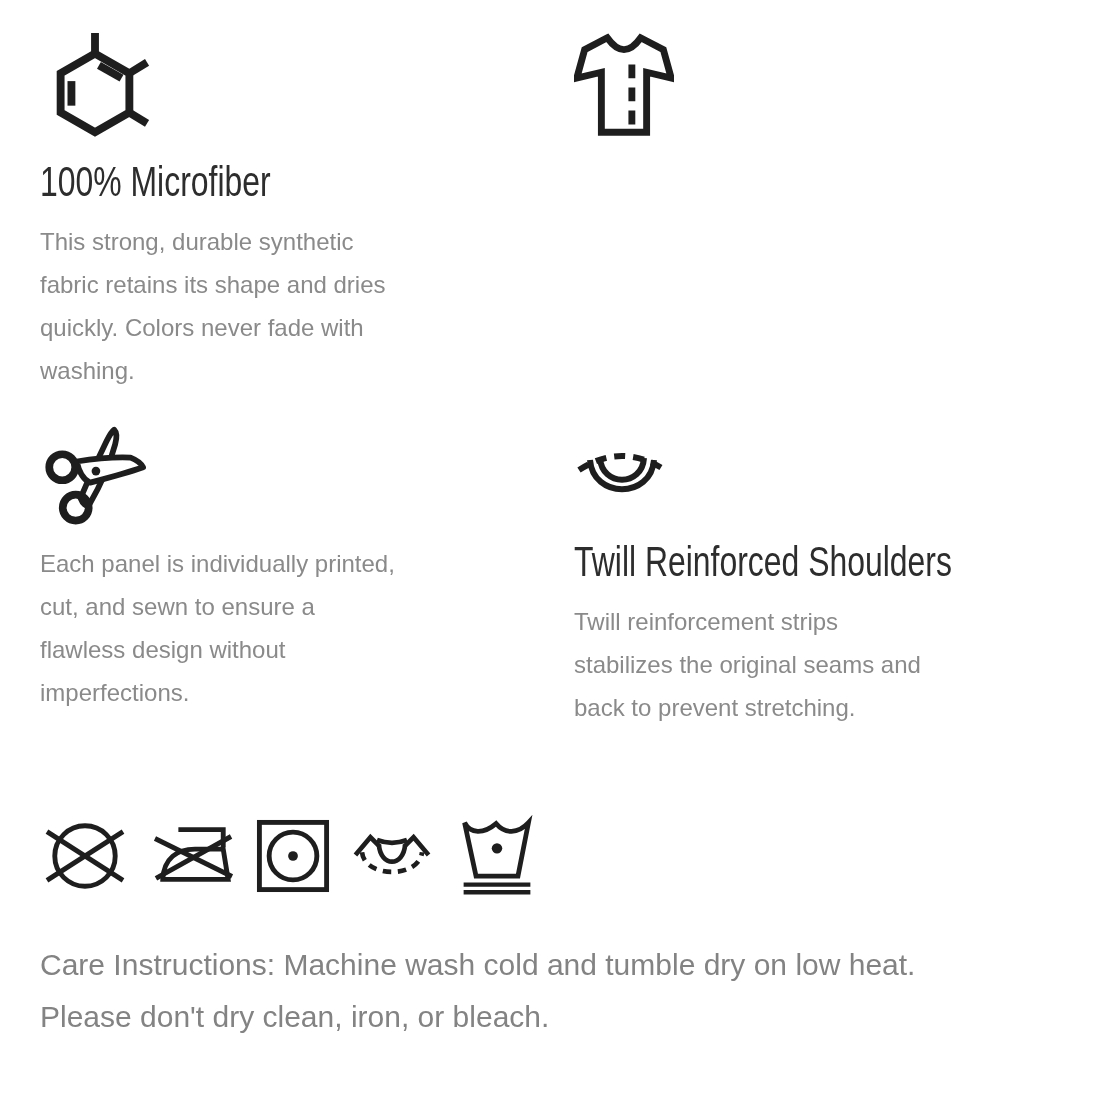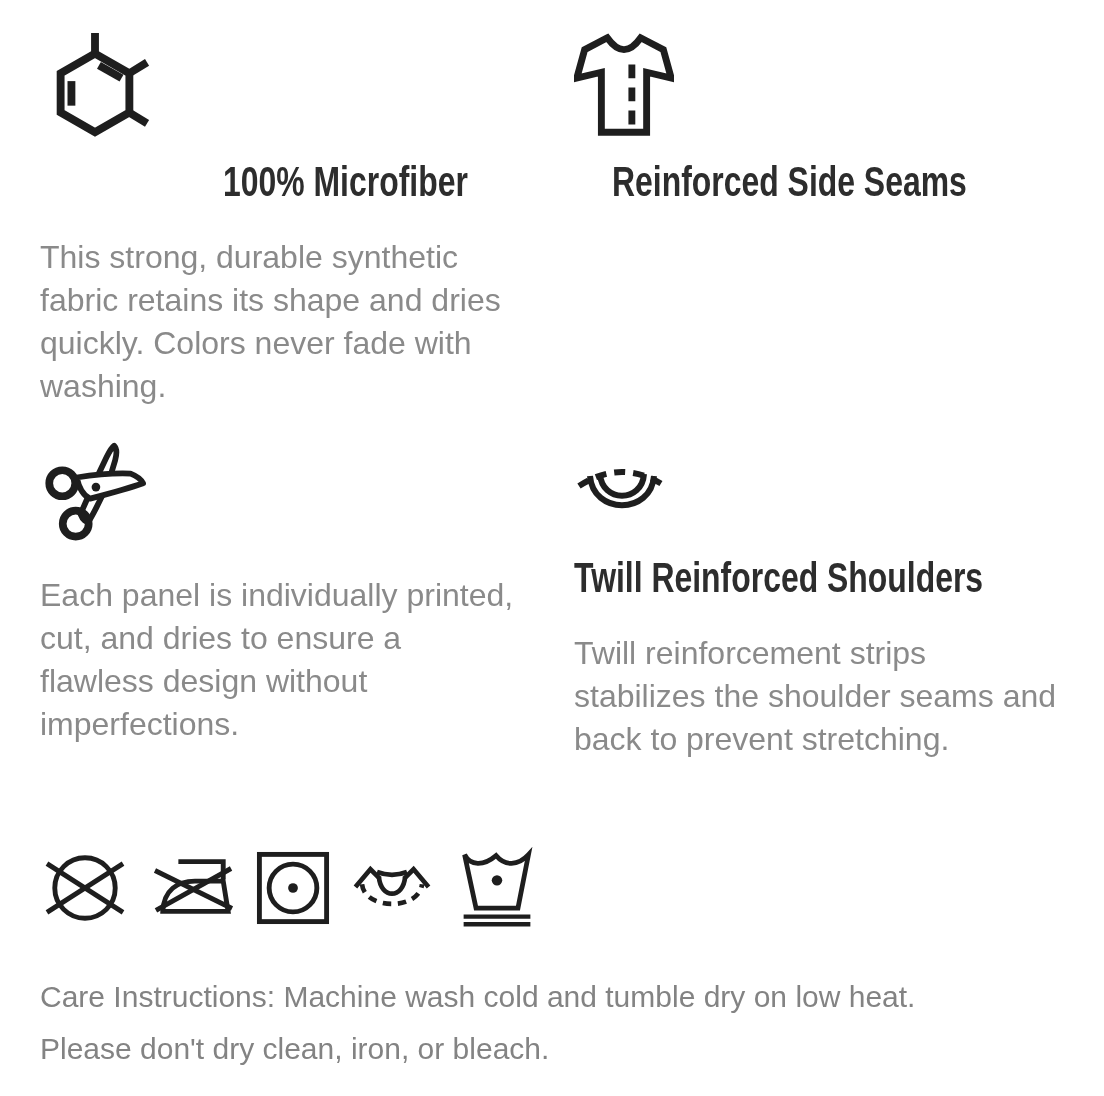--- a/index.html
+++ b/index.html
@@ -17,34 +17,33 @@
     column-gap:29px;
     row-gap:30px;
   }
   .feature{ display:block; }
   .icon-box{
     height:118px;
     display:flex; align-items:center;
   }
   .feature-title{
     margin:14px 0 0 0;
-    font-size:42px; line-height:1.05; font-weight:700;
+    font-size:42px; line-height:1.05; font-weight:400;
     color:#2d2d2d;
     white-space:nowrap;
-    text-align:right;
   }
   .feature-title .condense{
     display:inline-block;
     transform:scaleX(0.76);
     transform-origin:0 50%;
     letter-spacing:0;
   }
   .feature-desc{
-    margin:32px 0 0 0;
-    font-size:32px; line-height:43px;
+    margin:16px 0 0 0;
+    font-size:24px; line-height:43px;
     color:#8a8a8a;
     white-space:pre-line;
     width:505px;
   }
 
   .care-icons{
     margin-top:86px;
     display:flex; align-items:center; gap:17px;
   }
   .care-icons svg{ display:block; }
@@ -81,50 +80,49 @@
 washing.</p>
     </div>
 
     <div class="feature">
       <div class="icon-box">
         <svg width="100" height="120" viewBox="0 0 100 122">
           <path class="st" stroke-width="7" stroke-linejoin="miter" d="M33,11 L10,23 L2,52 L27,46 L27,107 L73,107 L73,46 L98,52 L90,23 L67,11 Q50,35 33,11 Z"></path>
           <path class="st" stroke-width="7" stroke-dasharray="14 9.5" d="M58,38 L58,99"></path>
         </svg>
       </div>
-      <h3 class="feature-title"><span class="condense">Reinforced Side Seams</span></h3>
     </div>
 
     <div class="feature">
       <div class="icon-box" style="height:104px;">
         <svg width="108" height="102" viewBox="0 0 112 106">
           <path d="M42,78 Q54,50 69,19 Q74,9 77,7 Q81,11 78,22 Q70,52 51,85 Q46,88 42,78 Z" fill="#ffffff" stroke="#1e1e1e" stroke-width="6" stroke-linejoin="round"></path>
           <path d="M38,40 Q70,35 94,36 Q104,40 107,46 Q90,52 52,62 Q42,58 38,40 Z" fill="#ffffff" stroke="#1e1e1e" stroke-width="6" stroke-linejoin="round"></path>
           <circle class="st" stroke-width="8" cx="23" cy="46" r="13.5"></circle>
           <circle class="st" stroke-width="8" cx="37" cy="88" r="13.5"></circle>
           <circle cx="58" cy="50" r="4.5" fill="#1e1e1e"></circle>
         </svg>
       </div>
       <p class="feature-desc">Each panel is individually printed,
-cut, and dries to ensure a
+cut, and sewn to ensure a
 flawless design without
 imperfections.</p>
     </div>
 
     <div class="feature">
       <div class="icon-box" style="height:104px;">
         <svg width="96" height="66" viewBox="0 0 96 66">
           <path class="st" stroke-width="6" stroke-dasharray="11 8" d="M5,29 Q48,1 91,29"></path>
           <path class="st" stroke-width="6" d="M16,19 C19,58 77,58 80,19"></path>
           <path class="st" stroke-width="6" d="M26,17 C28,46 68,46 70,17"></path>
         </svg>
       </div>
       <h3 class="feature-title"><span class="condense">Twill Reinforced Shoulders</span></h3>
       <p class="feature-desc">Twill reinforcement strips
-stabilizes the shoulder seams and
+stabilizes the original seams and
 back to prevent stretching.</p>
     </div>
 
   </div>
 
   <div class="care-icons">
 
     <svg width="90" height="78" viewBox="0 0 90 80">
       <circle class="st" stroke-width="5" cx="45" cy="40" r="31"></circle>
       <path class="st" stroke-width="5" d="M6,15 L84,65"></path>

